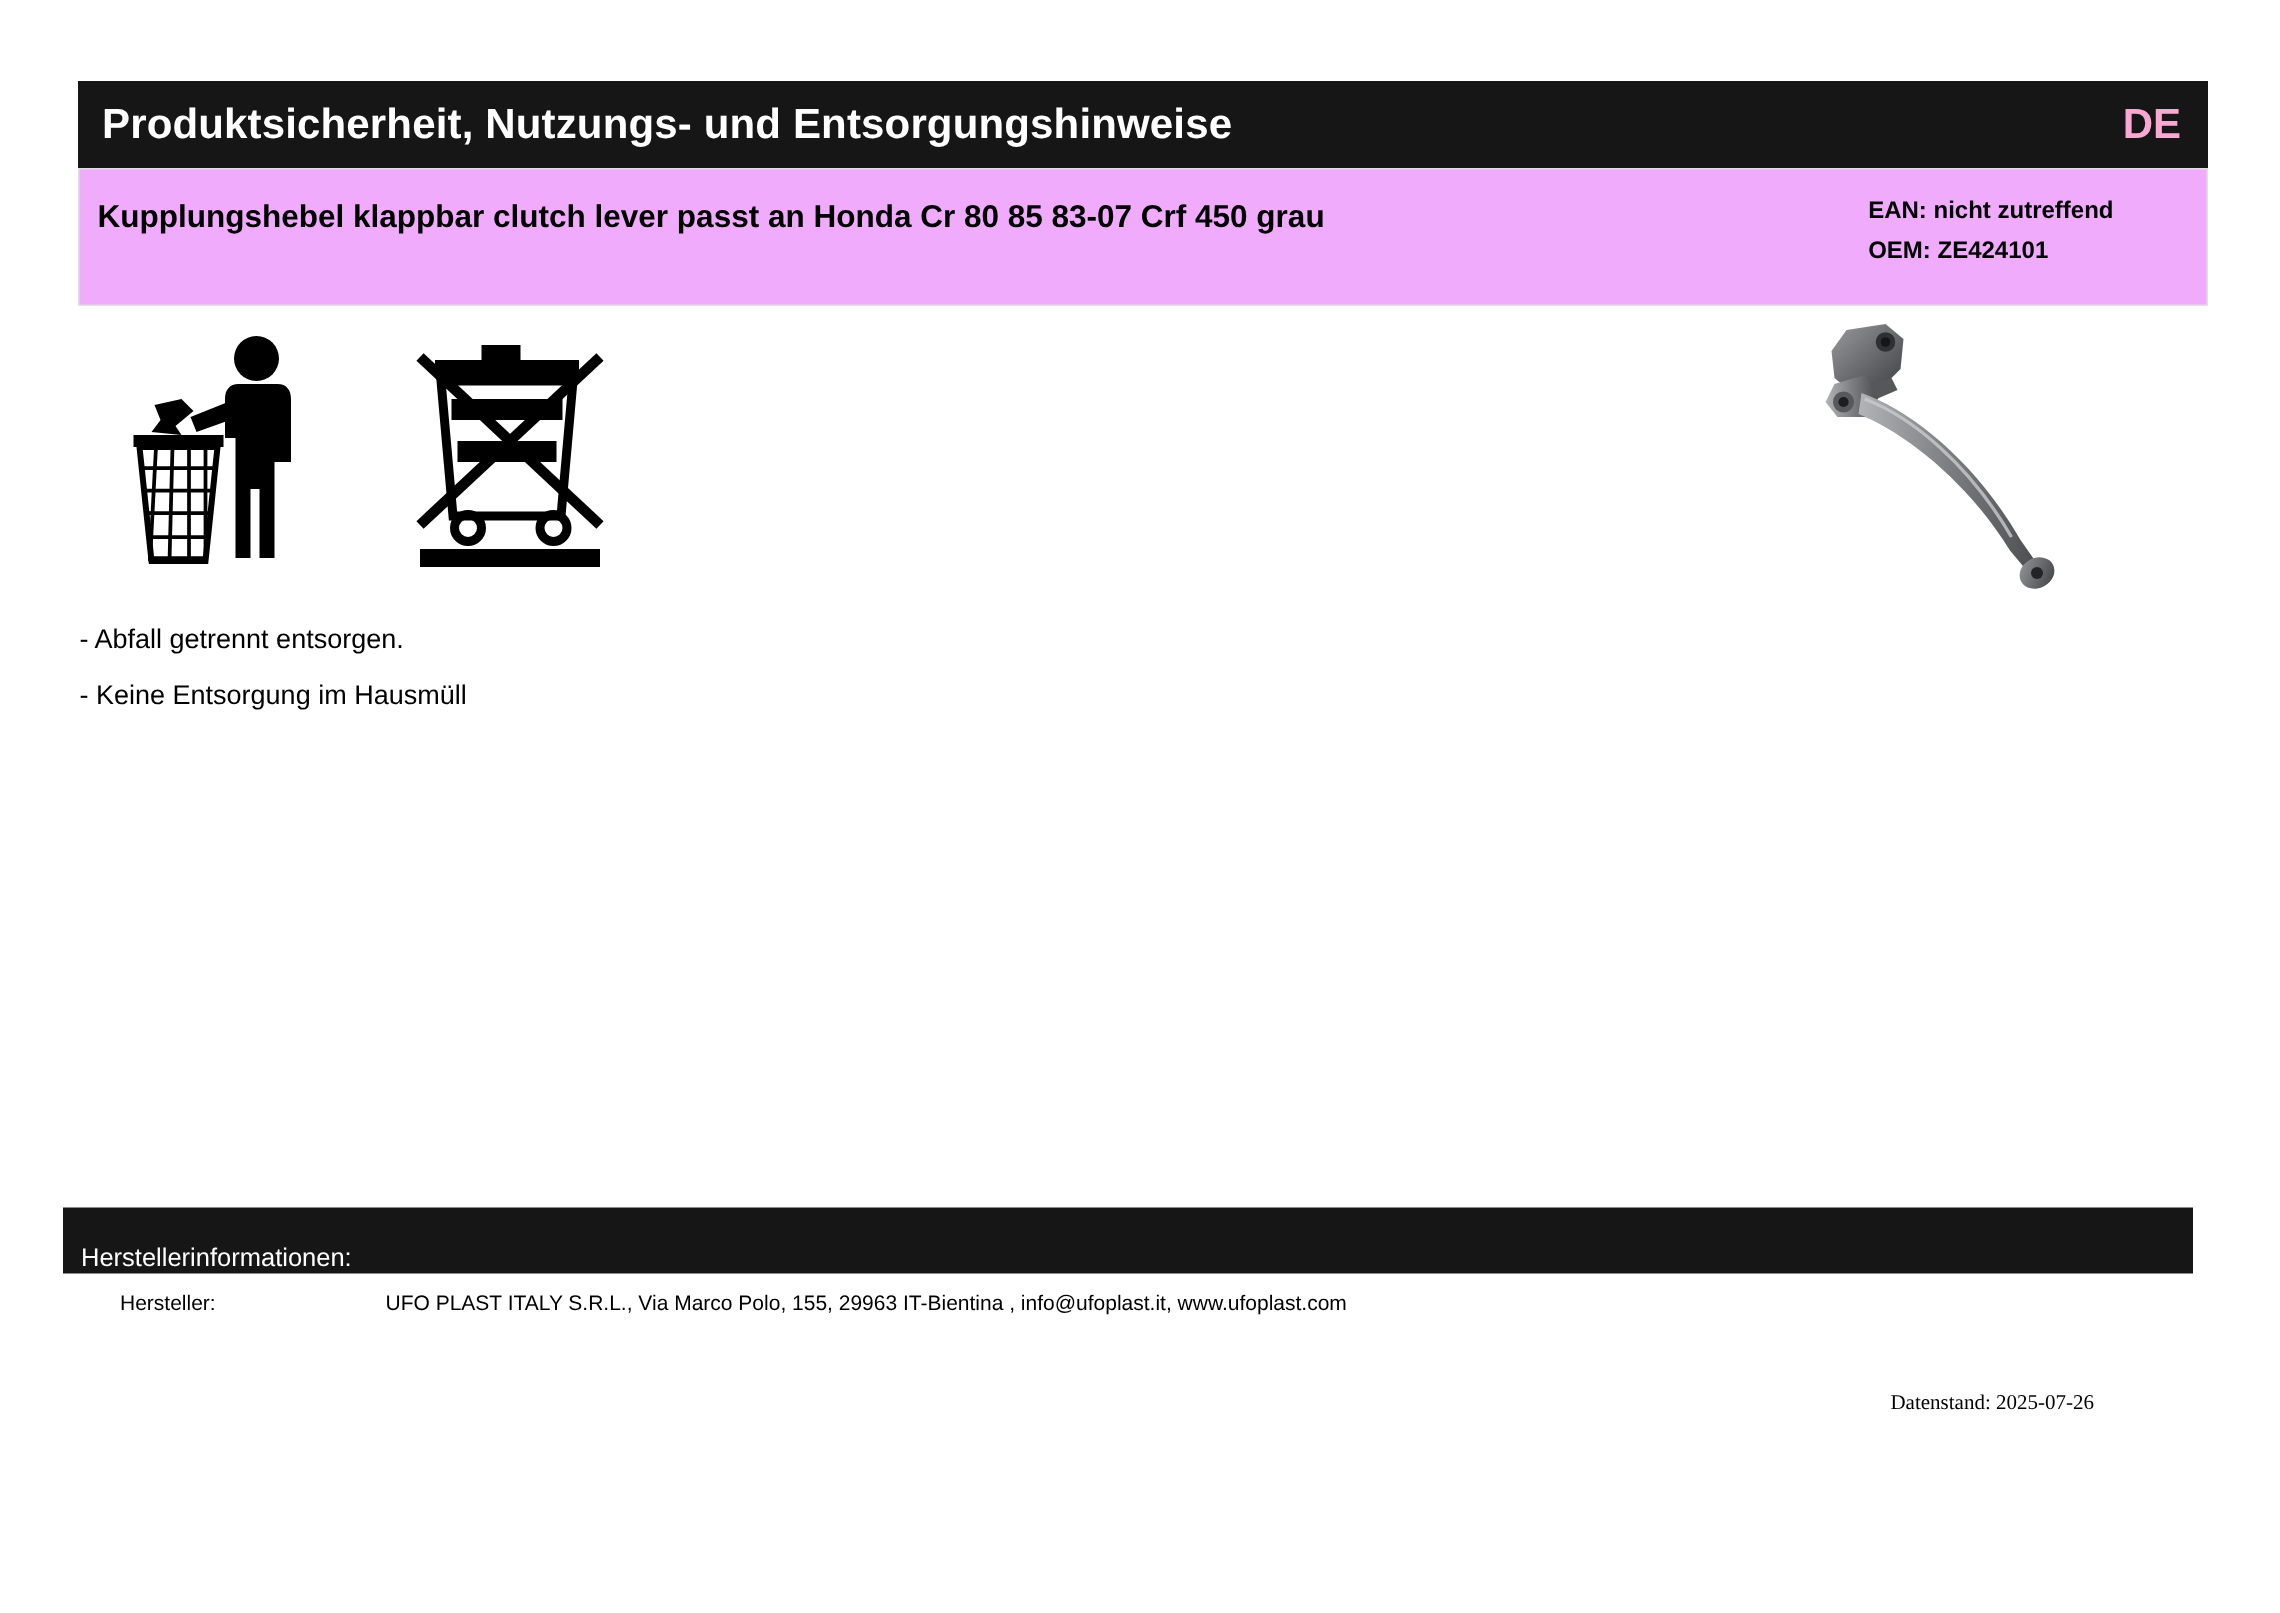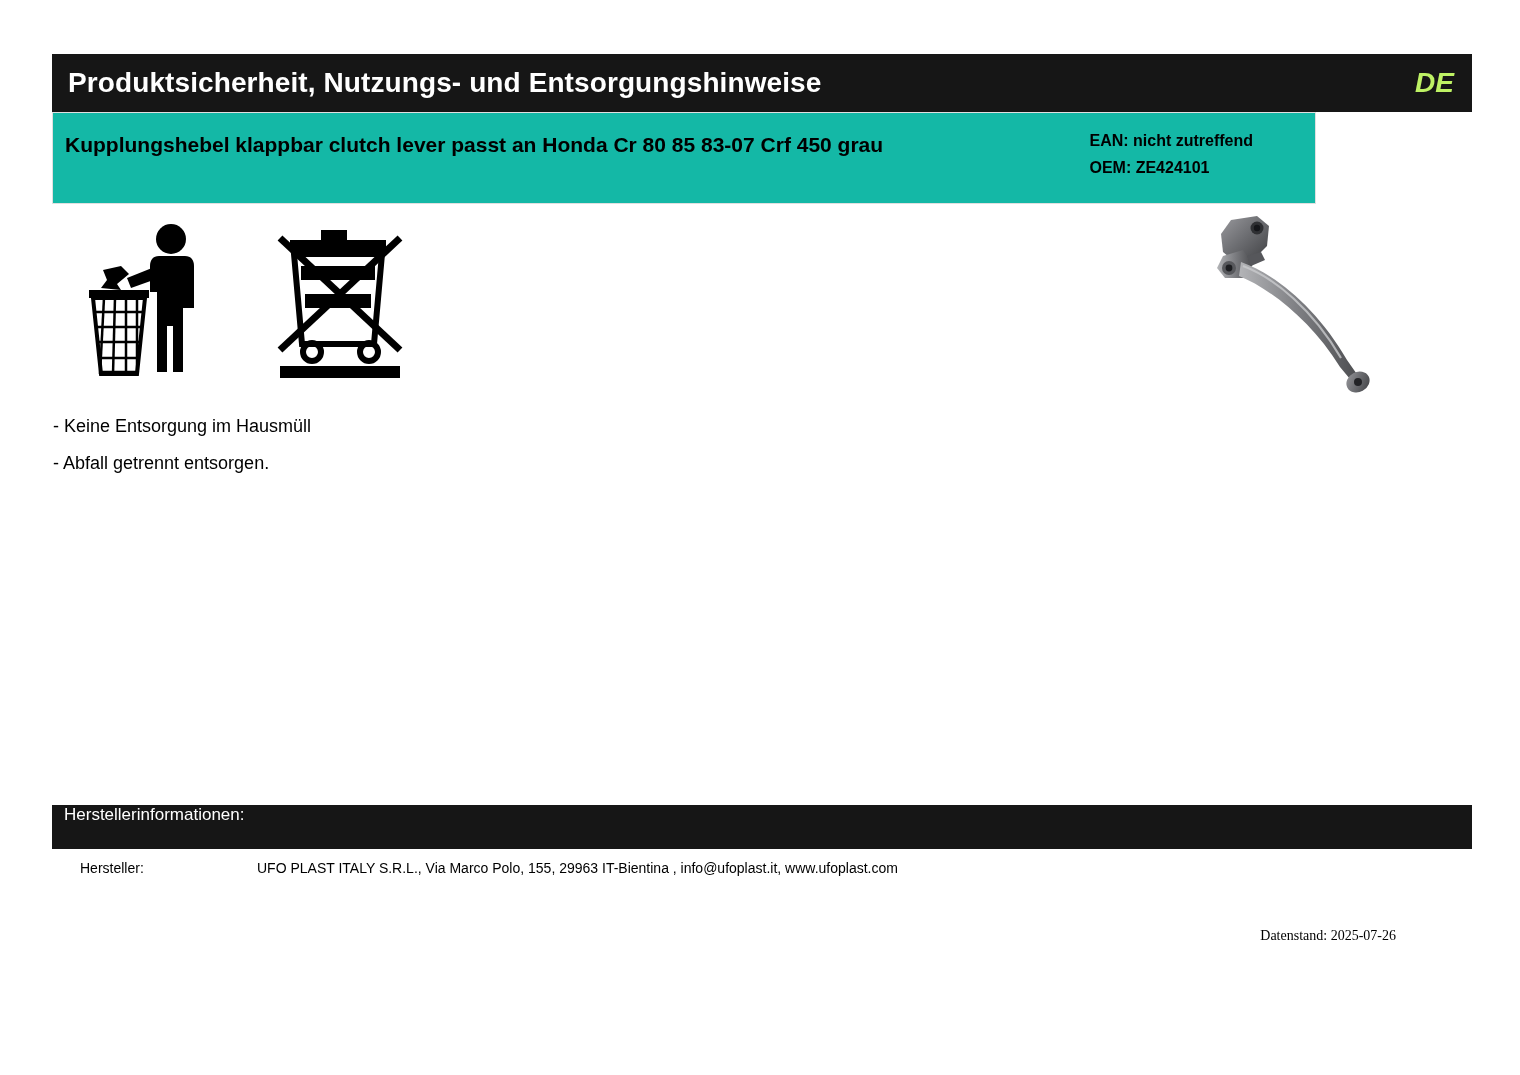--- a/index.html
+++ b/index.html
@@ -38,34 +38,33 @@
     padding: 0 18px 0 16px;
   }
   .header-title {
     color: #ffffff;
     font-size: 28px;
     font-weight: bold;
     letter-spacing: 0.1px;
     white-space: nowrap;
   }
   .header-lang {
-    color: #bef264;
+    color: #f9a8d4;
     font-size: 28px;
     font-weight: bold;
-    font-style: italic;
   }
 
   
   .product-bar {
     position: absolute;
     left: 52px;
     top: 112px;
-    width: 1264px;
+    width: 1420px;
     height: 92px;
-    background: #14b8a6;
+    background: #f0abfc;
     box-sizing: border-box;
     border: 1px solid #e0e0e0;
   }
   .product-name {
     position: absolute;
     left: 12px;
     top: 14px;
     width: 1060px;
     font-size: 21px;
     font-weight: bold;
@@ -115,27 +114,27 @@
   }
   .bullet {
     font-size: 18px;
     line-height: 37px;
     white-space: nowrap;
   }
 
   
   .manu-bar {
     position: absolute;
-    left: 52px;
+    left: 42px;
     top: 805px;
     width: 1420px;
     height: 44px;
     background: #161616;
     display: flex;
-    align-items: flex-start;
+    align-items: flex-end;
   }
   .manu-bar-label {
     color: #ffffff;
     font-size: 17px;
     padding-left: 12px;
   }
   .manu-row {
     position: absolute;
     left: 52px;
     top: 858px;
@@ -264,22 +263,22 @@
       <path d="M48 54 C80 66 118 98 146 146" fill="none" stroke="#c9cacd" stroke-width="2.2" opacity="0.8"></path>
 
       <ellipse cx="163" cy="170" rx="12" ry="10" transform="rotate(-28 163 170)" fill="url(#metal)"></ellipse>
       <circle cx="163" cy="170" r="4" fill="#222326"></circle>
 
       <path d="M52 44 L66 40 L70 48 L56 54 Z" fill="#56575b"></path>
     </svg>
   </div>
 
   <div class="bullets">
+    <div class="bullet">-  Abfall getrennt entsorgen.</div>
     <div class="bullet">-  Keine Entsorgung im Hausmüll</div>
-    <div class="bullet">-  Abfall getrennt entsorgen.</div>
   </div>
 
   <div class="manu-bar">
     <span class="manu-bar-label">Herstellerinformationen:</span>
   </div>
   <div class="manu-row">
     <span class="manu-key">Hersteller:</span>
     <span class="manu-val">UFO PLAST ITALY S.R.L., Via Marco Polo, 155, 29963 IT-Bientina , info@ufoplast.it, www.ufoplast.com</span>
   </div>
 

